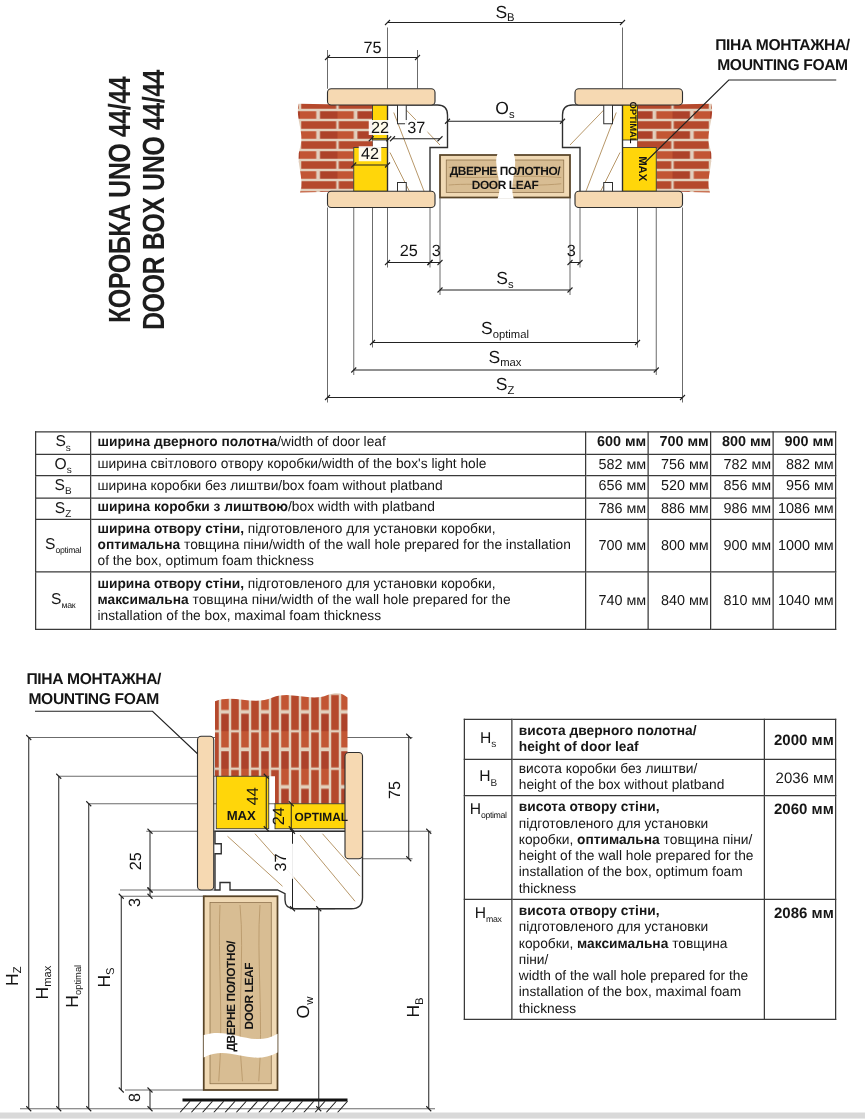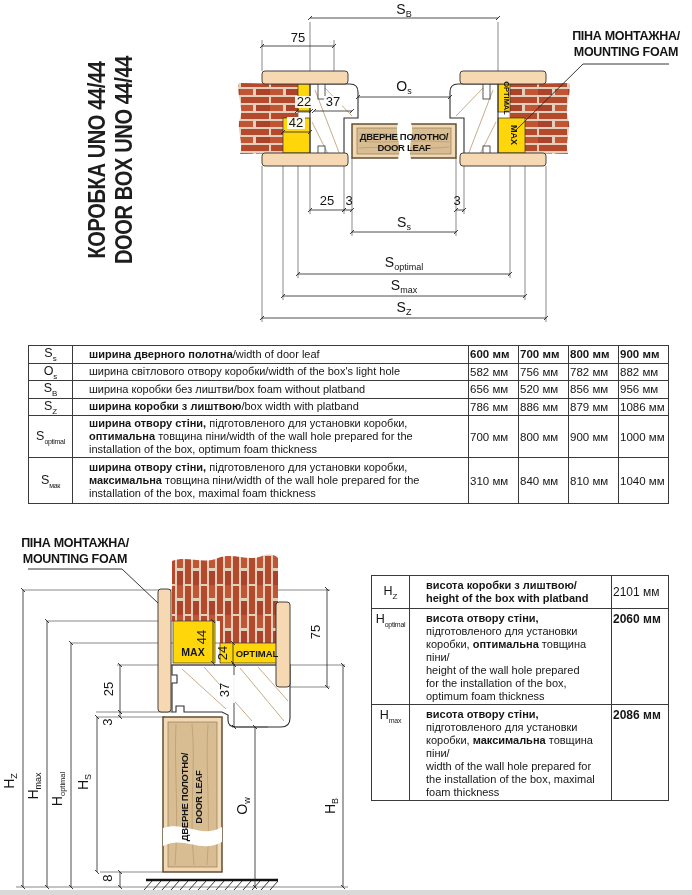--- a/index.html
+++ b/index.html
@@ -15,22 +15,22 @@
   .blab{font-size:12.5px;font-weight:bold;letter-spacing:-.3px}
   .flab{font-size:9.5px;font-weight:bold;letter-spacing:-.3px}
   .ext{stroke:#3a3a3a;stroke-width:.6;fill:none}
   .dim{stroke:#222;stroke-width:.8;fill:none}
   .oline{stroke:#2f2f2f;stroke-width:1.1;fill:none}
   table{position:absolute;border-collapse:collapse;table-layout:fixed;background:#fff}
   td{border:1px solid #3a3a3a;vertical-align:middle;overflow:hidden}
   .sym{text-align:center;font-size:12.5px;padding:0}
   .sym sub{font-size:8px}
   .subsm sub{font-size:7px;letter-spacing:-.3px}
-  .desc{font-size:11px;line-height:13px;padding:1px 16px}
-  .val{text-align:left;font-size:11.5px;padding:0 1px}
+  .desc{font-size:11px;line-height:13px;padding:1px 5px}
+  .val{text-align:right;font-size:11.5px;padding:0 1px}
   .b{font-weight:bold}
   .blk{display:block}
   .vtop{vertical-align:top;padding-top:3px}
   #t1 .h17{height:17px}#t1 .h16{height:16px}#t1 .h40{height:40px}#t1 .h46{height:46px}
   #t2 .h32{height:32px}#t2 .h30{height:30px}#t2 .h28{height:28px}#t2 .h33{height:33px}#t2 .h77{height:77px}#t2 .h83{height:83px}
   #t2 .val{font-size:12px}
   #bstrip{left:0;top:890px;width:692px;height:5px;background:#d9d9d9}
 </style>
 </head>
 <body>
@@ -199,35 +199,35 @@
     <td class="val">656 мм</td>
     <td class="val">520 мм</td>
     <td class="val">856 мм</td>
     <td class="val">956 мм</td>
   </tr>
   <tr class="h16">
     <td class="sym"><span>S</span><sub>Z</sub></td>
     <td class="desc"><span class="b">ширина коробки з лиштвою</span><span>/box width with platband</span></td>
     <td class="val">786 мм</td>
     <td class="val">886 мм</td>
-    <td class="val">879 мм</td>
+    <td class="val">986 мм</td>
     <td class="val">1086 мм</td>
   </tr>
   <tr class="h40">
     <td class="sym subsm"><span>S</span><sub>optimal</sub></td>
     <td class="desc"><span class="b">ширина отвору стіни,</span><span> підготовленого для установки коробки, </span><span class="b">оптимальна</span><span> товщина піни/width of the wall hole prepared for the installation of the box, optimum foam thickness</span></td>
     <td class="val">700 мм</td>
     <td class="val">800 мм</td>
     <td class="val">900 мм</td>
     <td class="val">1000 мм</td>
   </tr>
   <tr class="h46">
     <td class="sym subsm"><span>S</span><sub>мак</sub></td>
     <td class="desc"><span class="b">ширина отвору стіни,</span><span> підготовленого для установки коробки, </span><span class="b">максимальна</span><span> товщина піни/width of the wall hole prepared for the installation of the box, maximal foam thickness</span></td>
-    <td class="val">310 мм</td>
+    <td class="val">740 мм</td>
     <td class="val">840 мм</td>
     <td class="val">810 мм</td>
     <td class="val">1040 мм</td>
   </tr>
 </tbody>
   </table>
 
 <svg id="bsvg" width="370" height="370" viewBox="0 0 370 370" style="left:0;top:525px">
   <defs>
     <marker id="tkB" markerWidth="8" markerHeight="8" refX="4" refY="4" orient="auto">
@@ -334,24 +334,29 @@
   </g>
 </svg>
 
 <table id="t2" style="left:371px;top:575px;width:297px">
   <colgroup>
       <col style="width:38px">
       <col style="width:202px">
       <col style="width:57px">
     </colgroup>
   <tbody>
-  <tr class="h33">
-    <td class="sym"><span>H</span><sub>Z</sub></td>
-    <td class="desc"><span class="b">висота коробки з лиштвою/</span><span class="blk b">height of the box with platband</span></td>
-    <td class="val">2101 мм</td>
+      <tr class="h32">
+    <td class="sym"><span>H</span><sub>s</sub></td>
+    <td class="desc"><span class="b">висота дверного полотна/</span><span class="blk b">height of door leaf</span></td>
+    <td class="val b">2000 мм</td>
+  </tr>
+  <tr class="h28">
+    <td class="sym"><span>H</span><sub>B</sub></td>
+    <td class="desc"><span>висота коробки без лиштви/</span><span class="blk">height of the box without platband</span></td>
+    <td class="val">2036 мм</td>
   </tr>
   <tr class="h77">
     <td class="sym subsm vtop"><span>H</span><sub>optimal</sub></td>
     <td class="desc vtop"><span class="b">висота отвору стіни,</span><span> підготовленого для установки коробки, </span><span class="b">оптимальна</span><span> товщина піни/</span><span class="blk">height of the wall hole prepared for the installation of the box, optimum foam thickness</span></td>
     <td class="val b vtop">2060 мм</td>
   </tr>
   <tr class="h83">
     <td class="sym subsm vtop"><span>H</span><sub>max</sub></td>
     <td class="desc vtop"><span class="b">висота отвору стіни,</span><span> підготовленого для установки коробки, </span><span class="b">максимальна</span><span> товщина піни/</span><span class="blk">width of the wall hole prepared for the installation of the box, maximal foam thickness</span></td>
     <td class="val b vtop">2086 мм</td>

